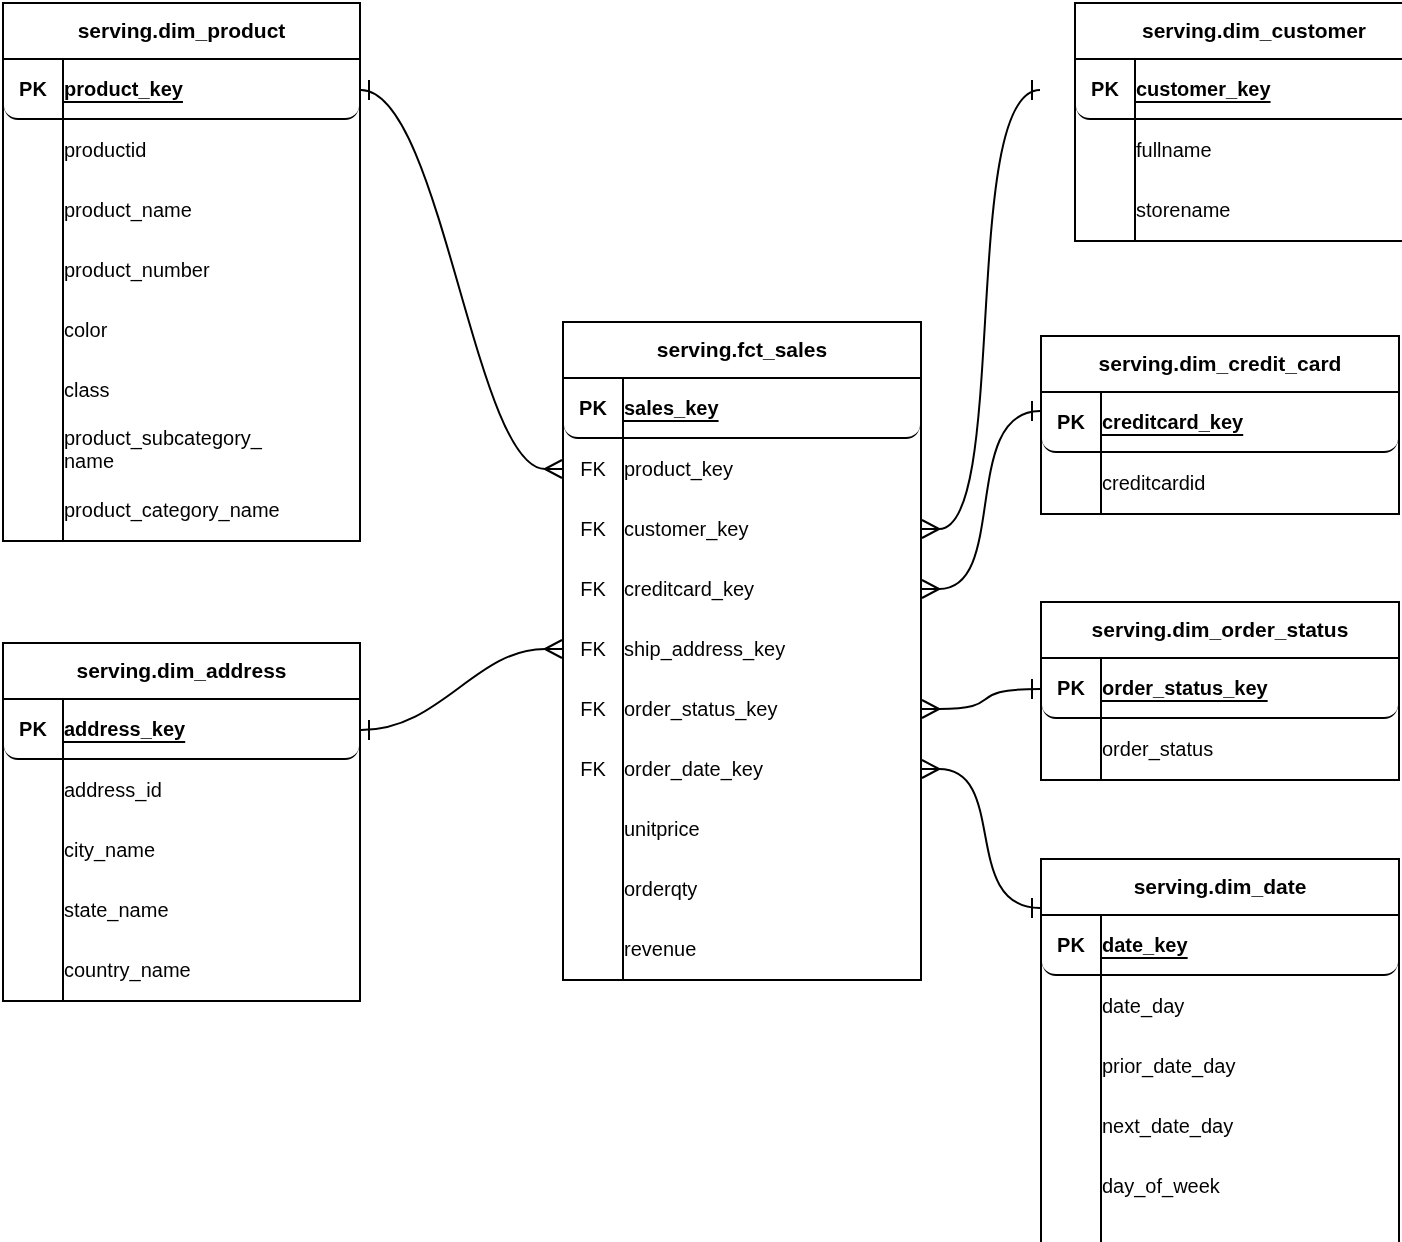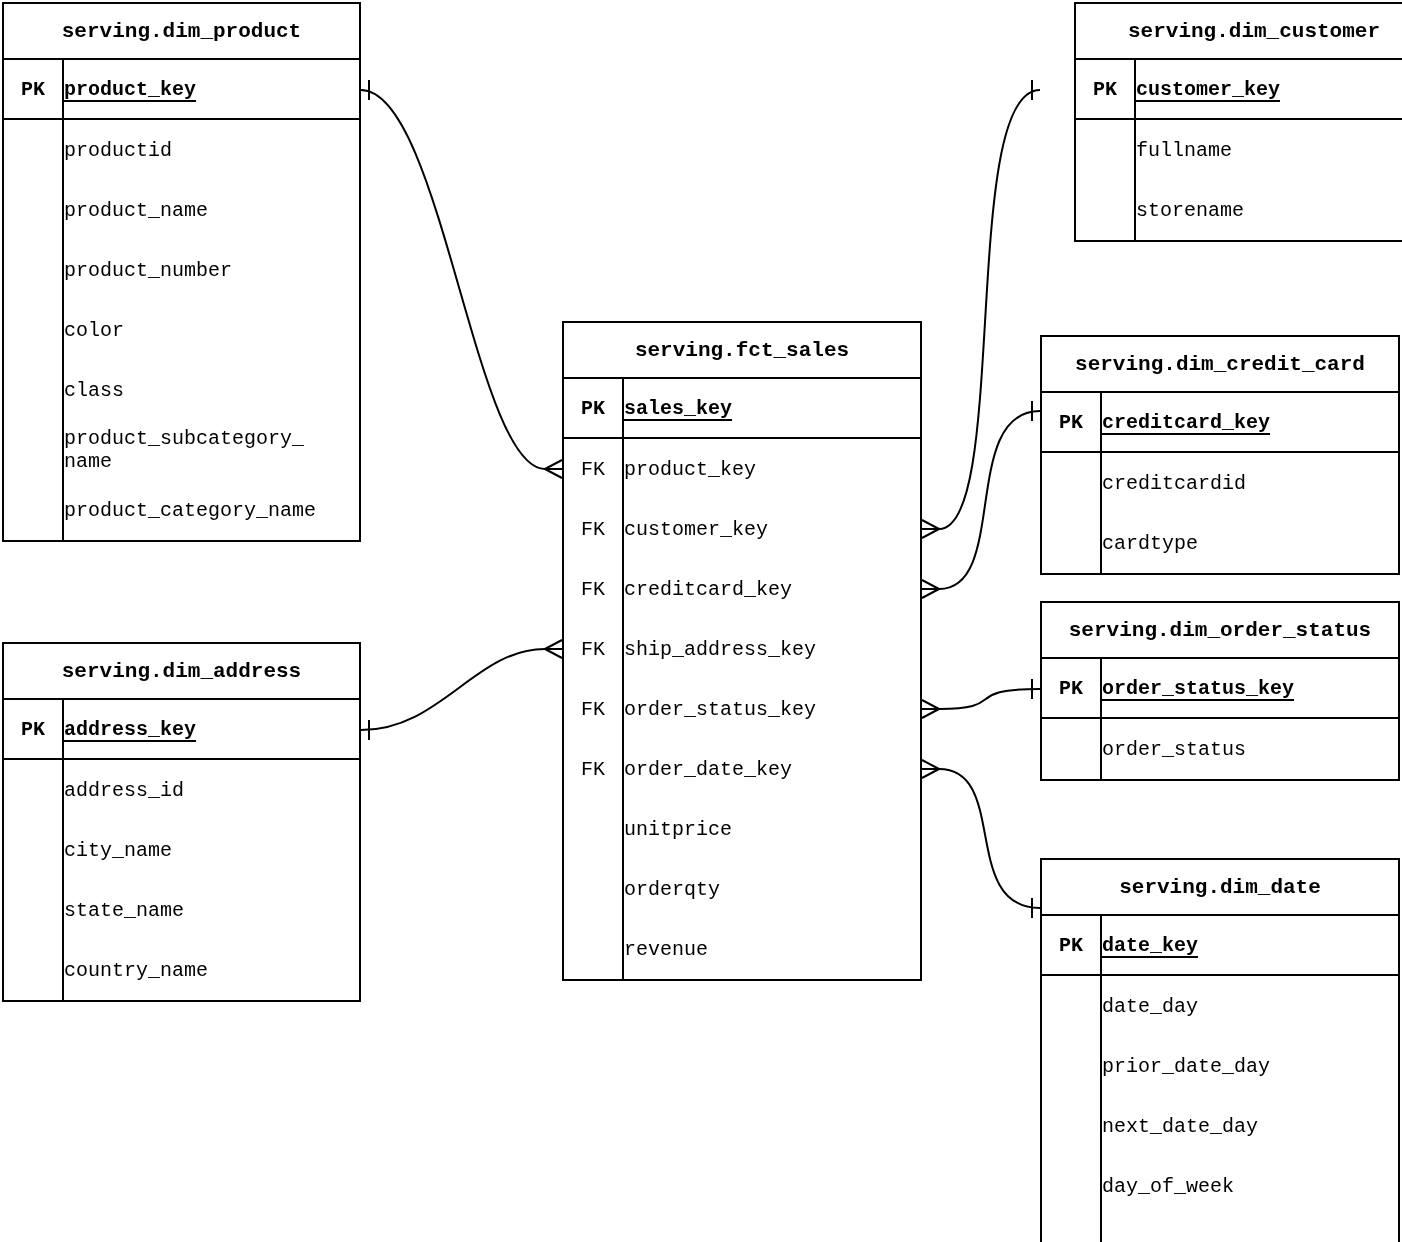--- a/index.html
+++ b/index.html
@@ -10,40 +10,39 @@
     background: #ffffff;
     font-family: "Liberation Sans", sans-serif;
     color: #000000;
     overflow: hidden;
   }
   .tbl {
     position: absolute;
     background: #ffffff;
     border: 2px solid #000000;
     box-sizing: border-box;
-    font-family: Liberation Mono, monospace;
   }
   #tbl-dim_product      { left: 2px;    top: 2px;   width: 359px; }
   #tbl-dim_customer     { left: 1040px; top: 2px;   width: 360px; margin-left: 34px; }
   #tbl-fct_sales        { left: 562px;  top: 321px; width: 360px; }
   #tbl-dim_credit_card  { left: 1040px; top: 335px; width: 360px; }
   #tbl-dim_order_status { left: 1040px; top: 601px; width: 360px; }
   #tbl-dim_date         { left: 1040px; top: 820px; width: 360px; margin-top: 38px; }
   #tbl-dim_address      { left: 2px;    top: 642px; width: 359px; }
 
   .tbl-title {
     height: 54px;
     border-bottom: 2px solid #000000;
     display: flex;
     align-items: center;
     justify-content: center;
     font-size: 21px;
     font-weight: bold;
   }
-  .row { display: flex; align-items: stretch; }
+  .row { display: flex; align-items: stretch; border-radius: 14px; }
   .pkrow { height: 58px; border-bottom: 2px solid #000000; }
   .fieldrow { height: 60px; }
   .keycell {
     width: 58px;
     min-width: 58px;
     border-right: 2px solid #000000;
     display: flex;
     align-items: center;
     justify-content: center;
     font-size: 20px;
@@ -192,24 +191,20 @@
   <div class="tbl" id="tbl-dim_credit_card">
       <div class="tbl-title">serving.dim_credit_card</div>
       <div class="row pkrow">
         <div class="keycell pk">PK</div>
         <div class="namecell"><span class="pk-name">creditcard_key</span></div>
       </div>
       <div class="row fieldrow">
         <div class="keycell"></div>
         <div class="namecell">creditcardid</div>
       </div>
-      <div class="row fieldrow">
-        <div class="keycell"></div>
-        <div class="namecell">cardtype</div>
-      </div>
     </div>
   <div class="tbl" id="tbl-dim_order_status">
       <div class="tbl-title">serving.dim_order_status</div>
       <div class="row pkrow">
         <div class="keycell pk">PK</div>
         <div class="namecell"><span class="pk-name">order_status_key</span></div>
       </div>
       <div class="row fieldrow">
         <div class="keycell"></div>
         <div class="namecell">order_status</div>

